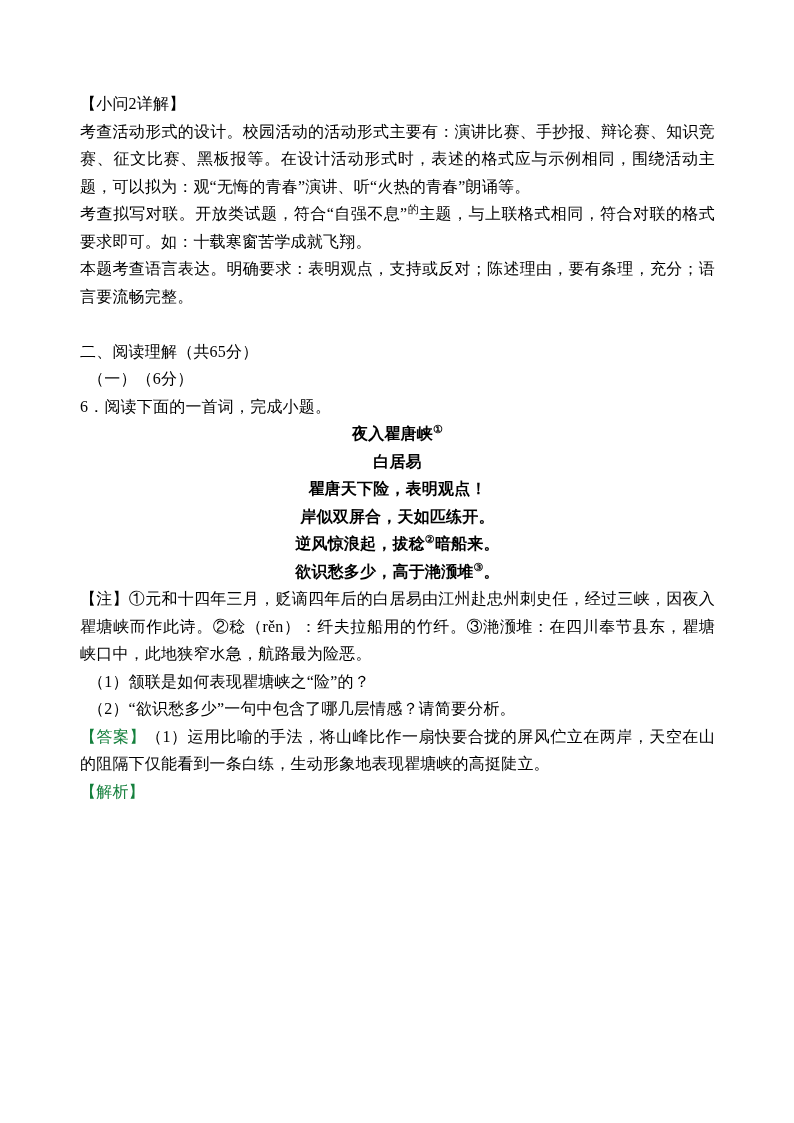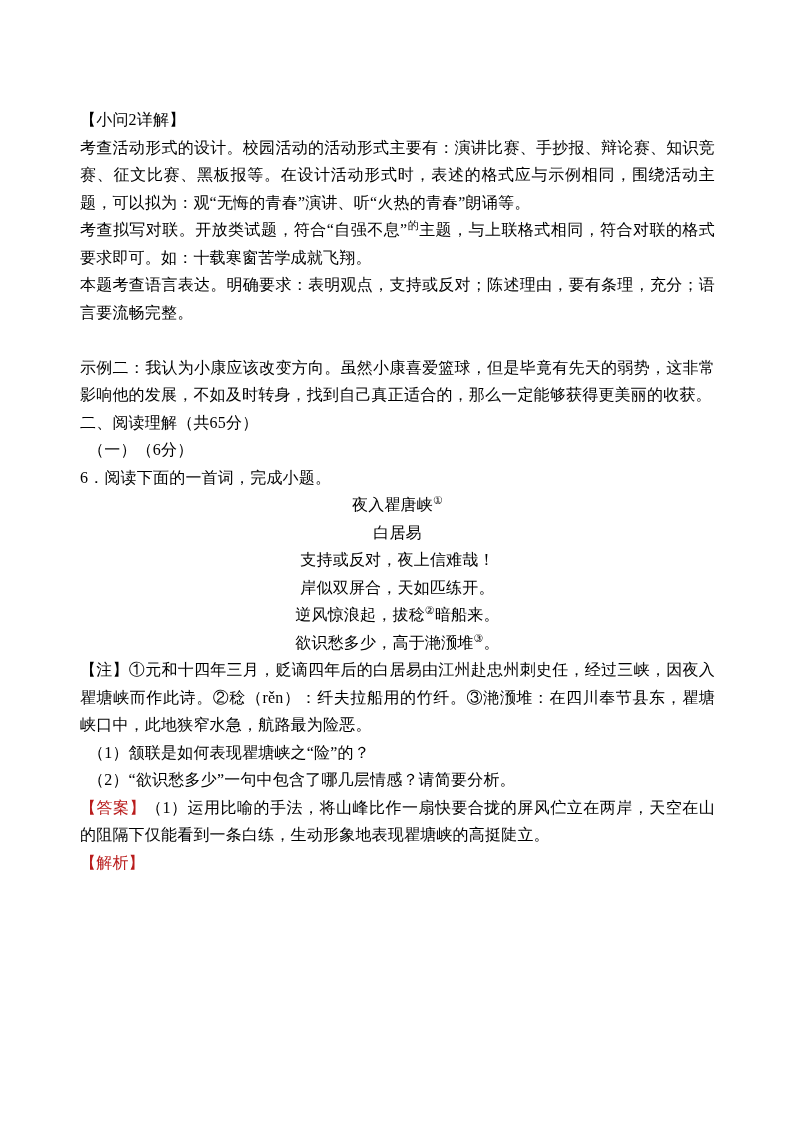--- a/index.html
+++ b/index.html
@@ -6,66 +6,65 @@
   .page {
     position: relative;
     width: 794px;
     height: 1123px;
     background: #ffffff;
     overflow: hidden;
   }
   .content {
     position: absolute;
     left: 80px;
-    top: 106px;
+    top: 90px;
     width: 635px;
   }
   .content p {
     margin: 0;
     padding: 0;
     font-family: "Liberation Serif", "DejaVu Serif", serif;
     font-size: 16px;
     line-height: 27.5px;
     color: #000000;
     text-align: justify;
     letter-spacing: 0.2px;
   }
-  .center { text-align: center !important; }
+  .center { text-align: center !important; font-weight: bold; }
   .spacer { height: 27.5px; }
   .indent { padding-left: 8px !important; }
   sup.fn {
     font-size: 11px;
     line-height: 0;
     vertical-align: super;
   }
-  .blue { color: #b91c1c; }
+  .blue { color: #15803d; }
 </style>
 </head>
 <body>
 
 <div class="page">
   <div class="content">
 
     <p>【小问2详解】</p>
     <p>考查活动形式的设计。校园活动的活动形式主要有：演讲比赛、手抄报、辩论赛、知识竞赛、征文比赛、黑板报等。在设计活动形式时，表述的格式应与示例相同，围绕活动主题，可以拟为：观“无悔的青春”演讲、听“火热的青春”朗诵等。</p>
 
     <p><span>考查拟写对联。开放类试题，符合“自强不息”</span><sup class="fn">的</sup><span>主题，与上联格式相同，符合对联的格式要求即可。如：十载寒窗苦学成就飞翔。</span></p>
 
     <p>本题考查语言表达。明确要求：表明观点，支持或反对；陈述理由，要有条理，充分；语言要流畅完整。</p>
     <p class="spacer"></p>
-    <p>示例二：我认为小康应该改变方向。虽然小康喜爱篮球，但是毕竟有先天的弱势，这非常影响他的发展，不如及时转身，找到自己真正适合的，那么一定能够获得更美丽的收获。</p>
 
     <p>二、阅读理解（共65分）</p>
     <p class="indent">（一）（6分）</p>
     <p>6．阅读下面的一首词，完成小题。</p>
 
     <p class="center"><span>夜入瞿唐峡</span><sup class="fn">①</sup></p>
     <p class="center">白居易</p>
 
-    <p class="center"><span>支持或反对，夜上信难哉！</span></p>
+    <p class="center"><span>瞿唐天下险，表明观点！</span></p>
     <p class="center"><span>岸似双屏合，天如匹练开。</span></p>
     <p class="center"><span>逆风惊浪起，拔稔</span><sup class="fn">②</sup><span>暗船来。</span></p>
     <p class="center"><span>欲识愁多少，高于滟滪堆</span><sup class="fn">③</sup><span>。</span></p>
 
     <p>【注】①元和十四年三月，贬谪四年后的白居易由江州赴忠州刺史任，经过三峡，因夜入瞿塘峡而作此诗。②稔（rěn）：纤夫拉船用的竹纤。③滟滪堆：在四川奉节县东，瞿塘峡口中，此地狭窄水急，航路最为险恶。</p>
 
     <p class="indent">（1）颔联是如何表现瞿塘峡之“险”的？</p>
     <p class="indent">（2）“欲识愁多少”一句中包含了哪几层情感？请简要分析。</p>
 
     <p><span class="blue">【答案】</span><span>（1）运用比喻的手法，将山峰比作一扇快要合拢的屏风伫立在两岸，天空在山的阻隔下仅能看到一条白练，生动形象地表现瞿塘峡的高挺陡立。</span></p>

